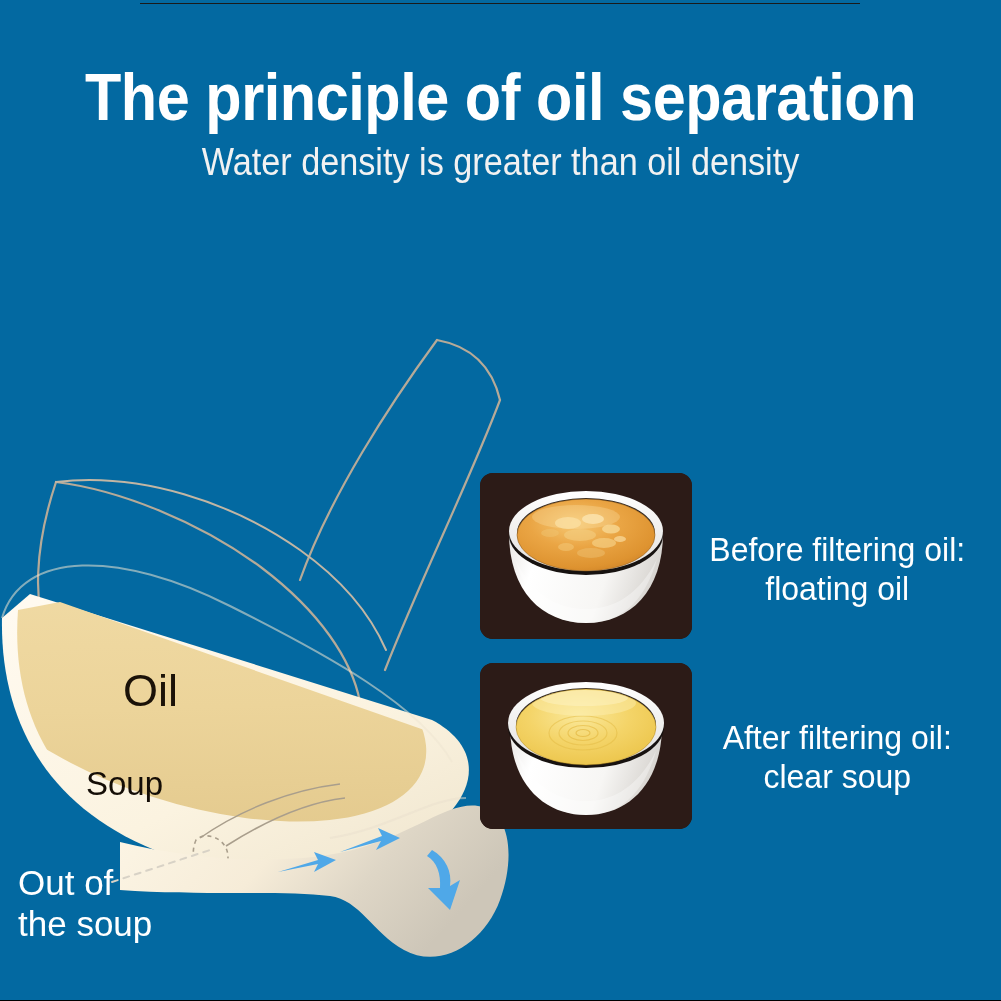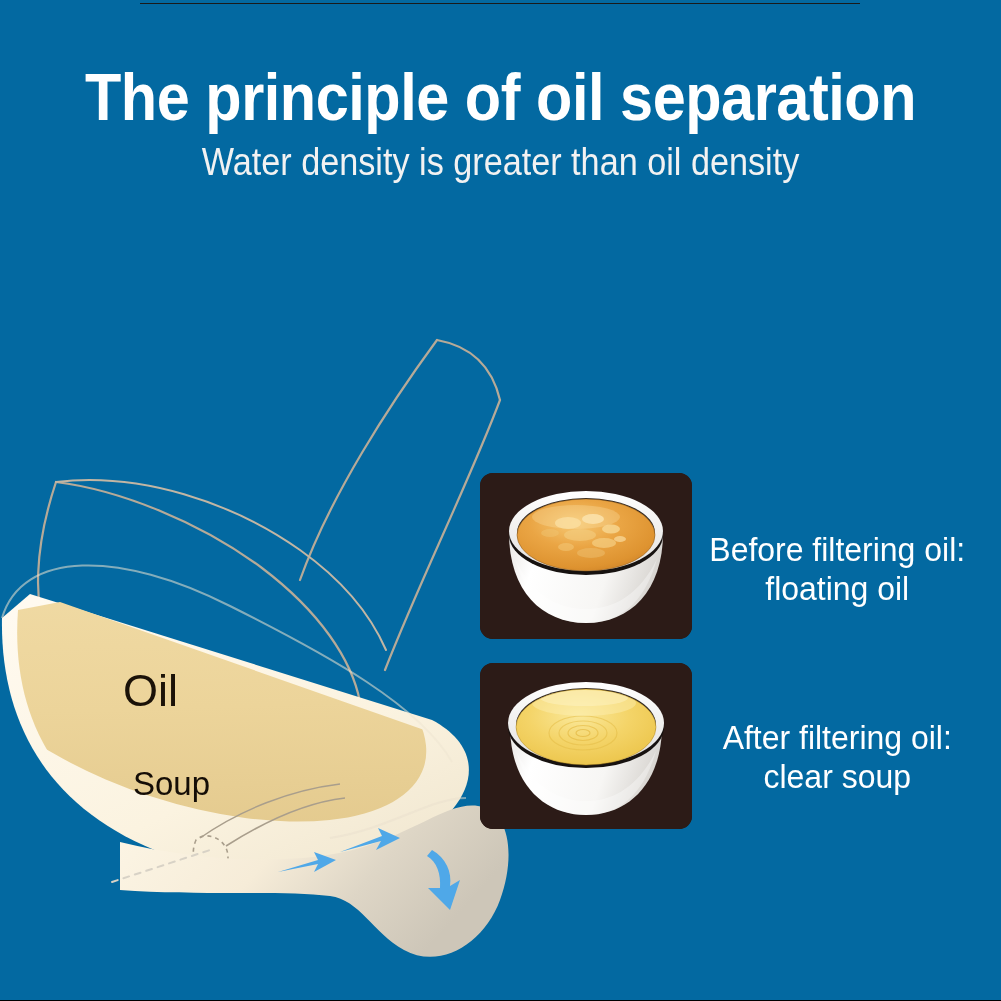--- a/index.html
+++ b/index.html
@@ -73,21 +73,20 @@
     left: 123px;
     top: 665px;
     color: #1b1208;
     font-size: 45px;
   }
   .label-soup {
     left: 86px;
     top: 765px;
     color: #140d06;
     font-size: 33px;
-    margin-left: 47px;
   }
   .label-out {
     left: 18px;
     top: 862px;
     color: #ffffff;
     font-size: 35px;
     line-height: 1.18;
     white-space: pre-line;
   }
 
@@ -226,20 +225,22 @@
       </g>
     </g>
 
     <g>
       <path d="M 112 632 L 210 600" fill="none" stroke="#d8d2c6" stroke-width="2" stroke-dasharray="6 6" stroke-linecap="round"></path>
     </g>
   </svg>
 
   <div class="diagram-label label-oil">Oil</div>
   <div class="diagram-label label-soup">Soup</div>
+  <div class="diagram-label label-out">Out of
+the soup</div>
 
   <div class="thumb thumb-1">
     <svg viewBox="0 0 212 166">
       <defs>
         <radialGradient id="b1soup" cx="0.42" cy="0.34" r="0.78">
           <stop offset="0%" stop-color="#f6c873"></stop>
           <stop offset="42%" stop-color="#eaa544"></stop>
           <stop offset="78%" stop-color="#de9330"></stop>
           <stop offset="100%" stop-color="#c87c24"></stop>
         </radialGradient>

